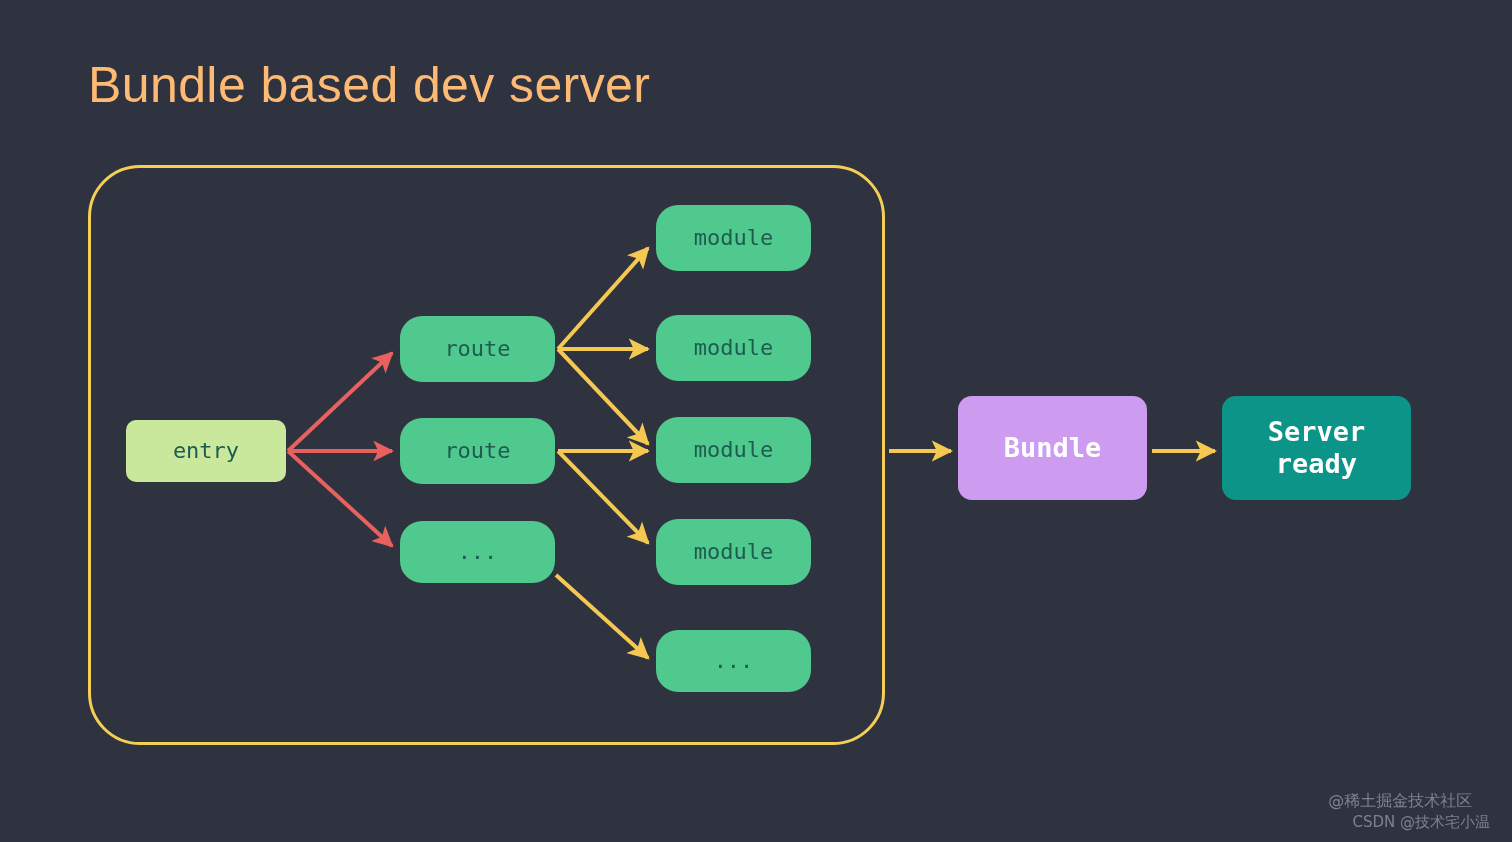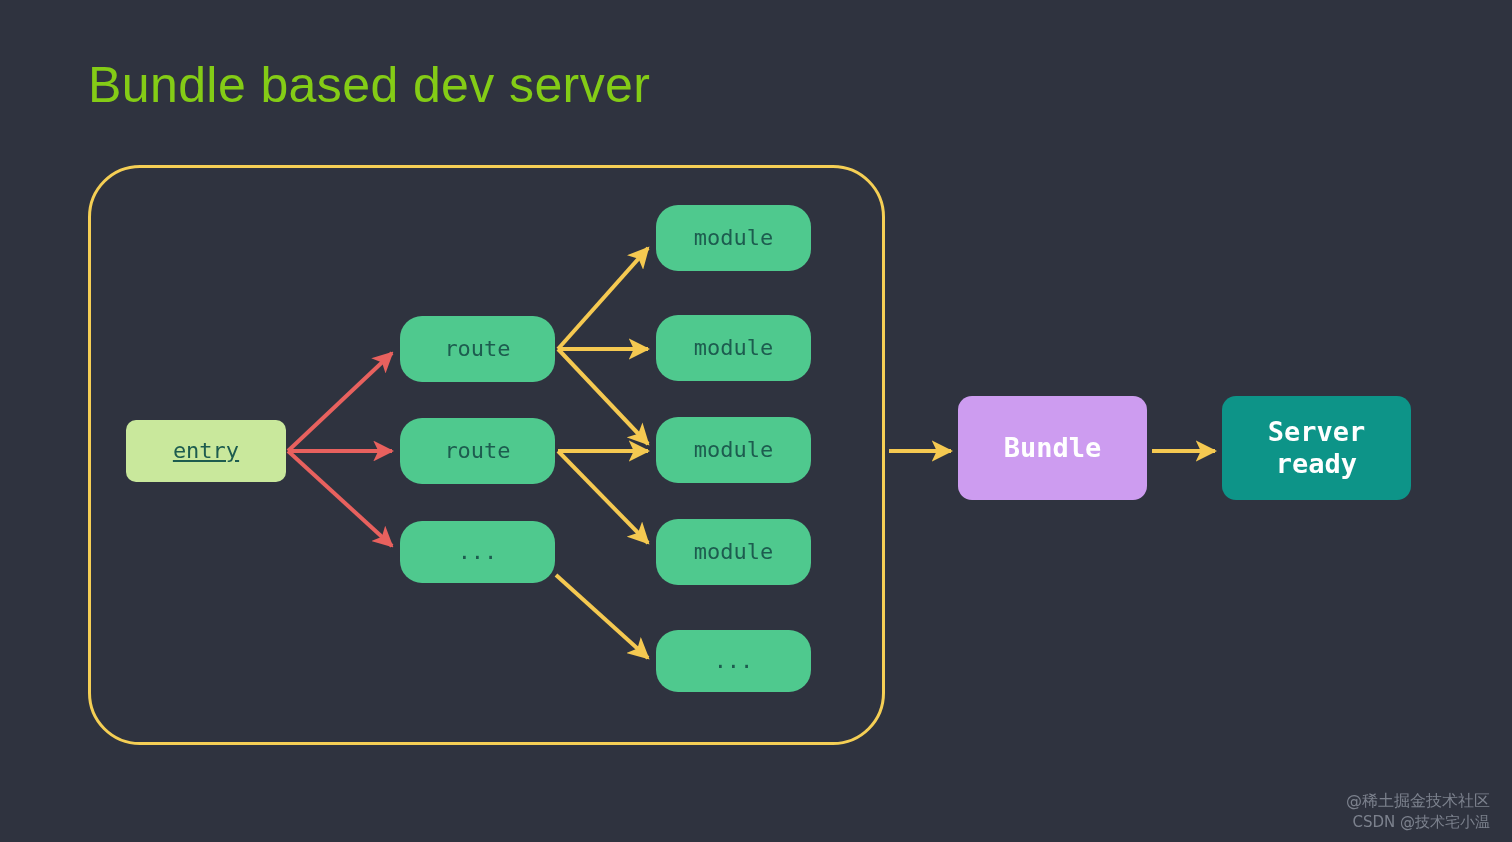--- a/index.html
+++ b/index.html
@@ -17,21 +17,21 @@
     font-family: "Liberation Sans", sans-serif;
   }
   #slide-title {
     position: absolute;
     left: 88px;
     top: 56px;
     font-family: "Liberation Sans", sans-serif;
     font-size: 50px;
     font-weight: 400;
     letter-spacing: 0.4px;
-    color: #84cc16;
+    color: #fdba74;
     white-space: nowrap;
   }
   #graph-container {
     position: absolute;
     left: 88px;
     top: 165px;
     width: 797px;
     height: 580px;
     border: 3px solid #f5cf55;
     border-radius: 52px;
@@ -47,21 +47,20 @@
     border-radius: 9px;
     font-family: "DejaVu Sans Mono", "Liberation Mono", monospace;
     line-height: 1.18;
     white-space: pre-line;
   }
   .node-entry {
     background: #c9e89c;
     color: #1d5c4f;
     font-size: 22px;
     border-radius: 10px;
-    text-decoration: underline;
   }
   .node-green {
     background: #4fc98e;
     color: #1d5c4f;
     font-size: 22px;
     border-radius: 22px;
   }
   .node-bundle {
     background: #cd9cf0;
     color: #ffffff;
@@ -81,21 +80,21 @@
     left: 0;
     top: 0;
     width: 1512px;
     height: 842px;
     pointer-events: none;
   }
   #watermark {
     position: absolute;
     right: 22px;
     bottom: 10px;
-    text-align: right;
+    text-align: center;
     font-family: "DejaVu Sans", sans-serif;
     color: #9aa0ac;
     opacity: 0.72;
     line-height: 1.35;
   }
   #watermark .wm-top { font-size: 16px; display: block; }
   #watermark .wm-bottom { font-size: 15px; display: block; margin-left: 42px; }
 </style>
 </head>
 <body>

